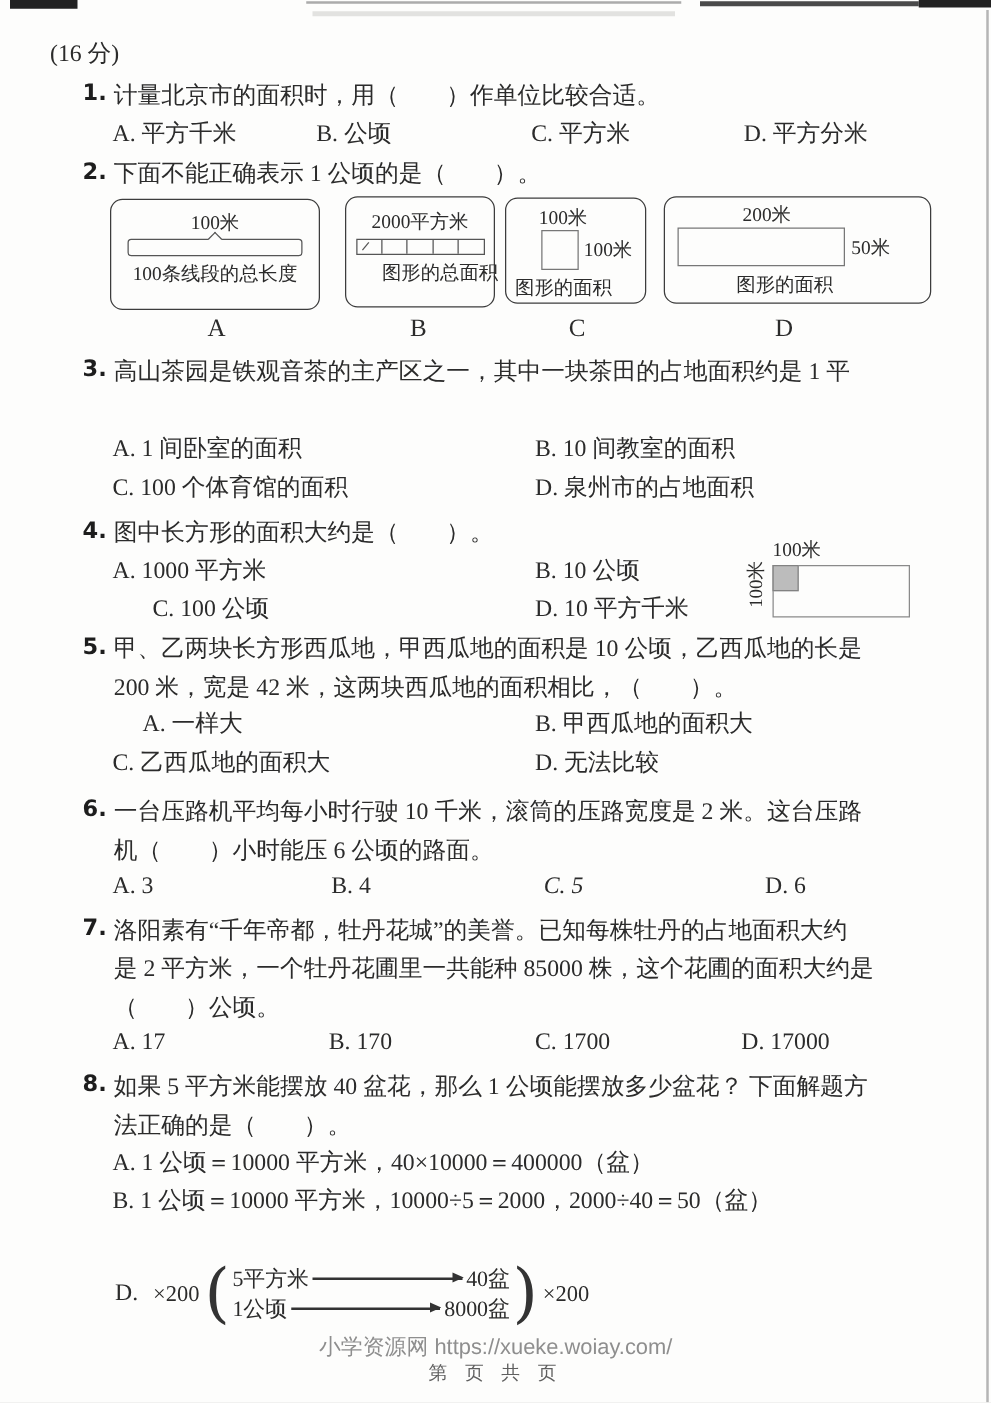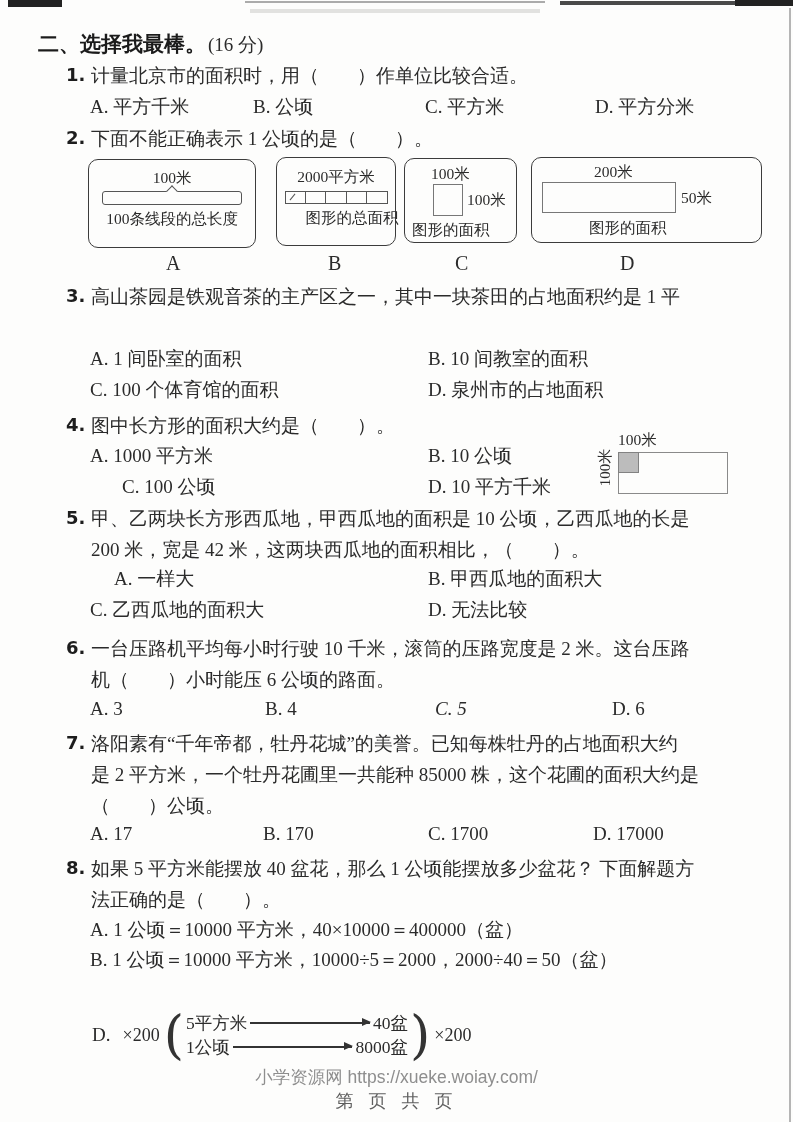--- a/index.html
+++ b/index.html
@@ -98,37 +98,36 @@
   }
   
   .footer1{
     width:100%;text-align:center;
     font-family:"Liberation Sans", sans-serif;
     font-size:17.5px;color:#8e8e8e;
   }
   .footer2{
     width:100%;text-align:center;
     font-family:"Liberation Sans", sans-serif;
-    font-size:18px;color:#5f5f5f;letter-spacing:5px;
+    font-size:15px;color:#5f5f5f;letter-spacing:5px;
   }
 </style>
 </head>
 <body>
 
 <div class="page">
 
   <div class="abs bar" style="left:8px;top:0;width:54px;height:7px;"></div>
   <div class="abs" style="left:245px;top:1px;width:300px;height:2px;background:#ababab;"></div>
   <div class="abs" style="left:560px;top:1px;width:175px;height:4px;background:#4a4a4a;"></div>
   <div class="abs bar" style="left:735px;top:0;width:58px;height:6px;"></div>
   <div class="abs" style="left:250px;top:9px;width:290px;height:4px;background:#e2e2e0;"></div>
   <div class="abs vline" style="left:789px;top:8px;width:2px;height:1114px;"></div>
 
   <div class="abs heading" style="left:38px;top:30px;">
-    <span>二、选择我最棒。</span>
     <span class="score">(16 分)</span>
   </div>
 
   <div class="abs qline" style="left:66px;top:63px;">
     <span class="qnum">1.</span>
     <span class="qtext nowrap">计量北京市的面积时，用（　　）作单位比较合适。</span>
   </div>
   <span class="abs opt" style="left:90px;top:94px;">A. 平方千米</span>
   <span class="abs opt" style="left:253px;top:94px;">B. 公顷</span>
   <span class="abs opt" style="left:425px;top:94px;">C. 平方米</span>
@@ -161,21 +160,21 @@
     </div>
   </div>
 
   <div class="abs obox" style="left:404px;top:158px;width:113px;height:85px;">
     <span class="abs smtext" style="left:26px;top:5px;">100米</span>
     <div class="abs shape" style="left:28px;top:25px;width:30px;height:32px;"></div>
     <span class="abs smtext" style="left:62px;top:31px;">100米</span>
     <span class="abs smtext" style="left:7px;top:61px;">图形的面积</span>
   </div>
 
-  <div class="abs obox" style="left:531px;top:157px;width:231px;height:86px;">
+  <div class="abs obox" style="left:531px;top:157px;width:214px;height:86px;">
     <span class="abs smtext" style="left:62px;top:4px;">200米</span>
     <div class="abs shape" style="left:10px;top:24px;width:134px;height:31px;"></div>
     <span class="abs smtext" style="left:149px;top:30px;">50米</span>
     <span class="abs smtext" style="left:57px;top:60px;">图形的面积</span>
   </div>
 
   <span class="abs letter" style="left:166px;top:252px;">A</span>
   <span class="abs letter" style="left:328px;top:252px;">B</span>
   <span class="abs letter" style="left:455px;top:252px;">C</span>
   <span class="abs letter" style="left:620px;top:252px;">D</span>

